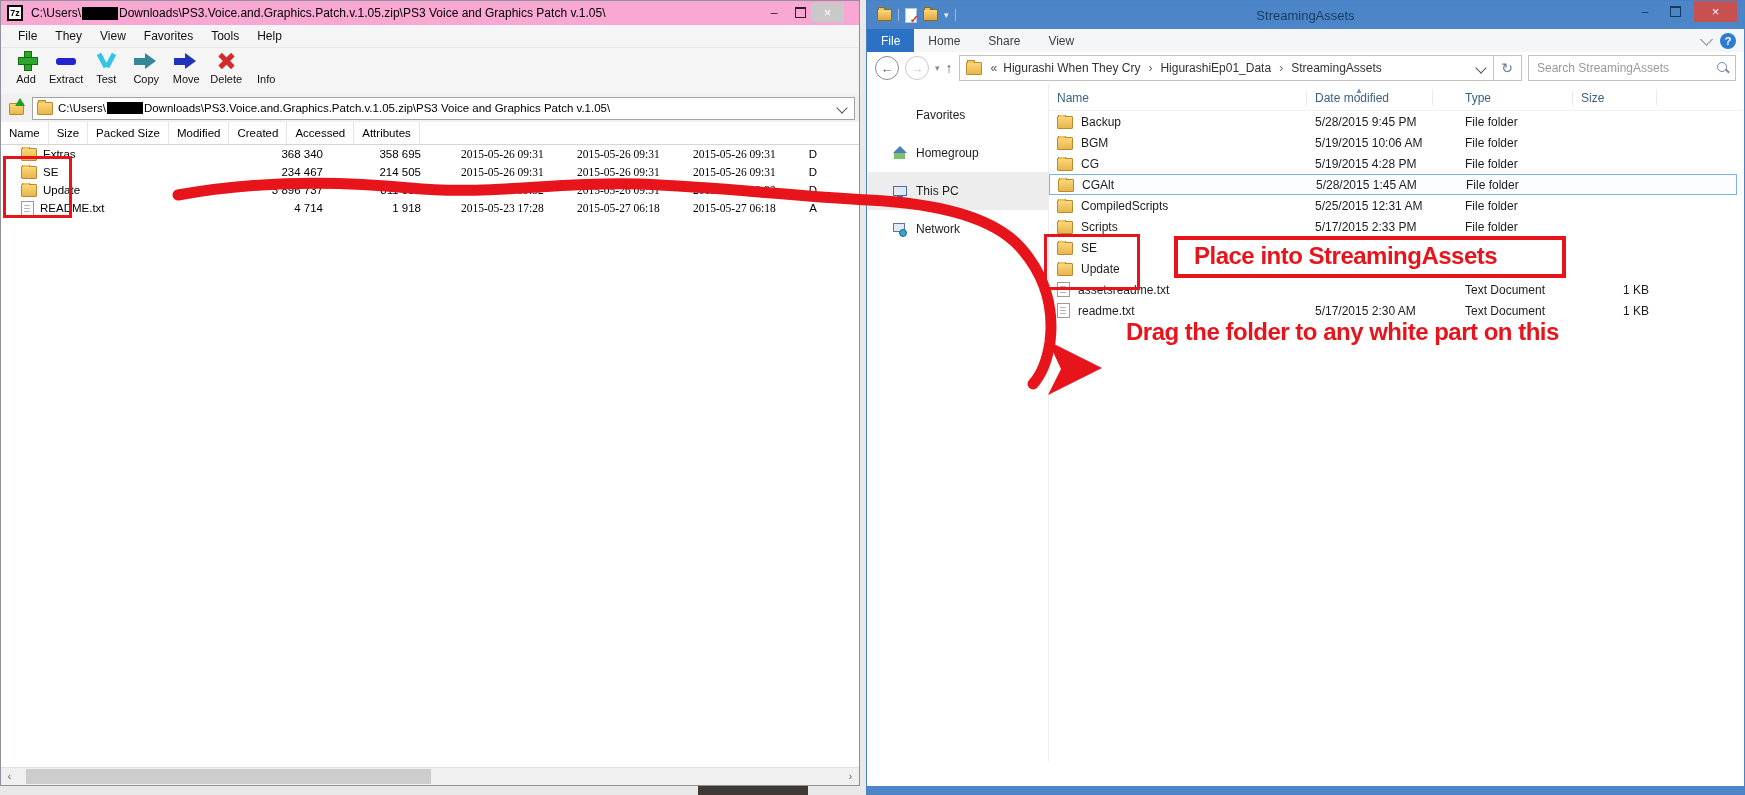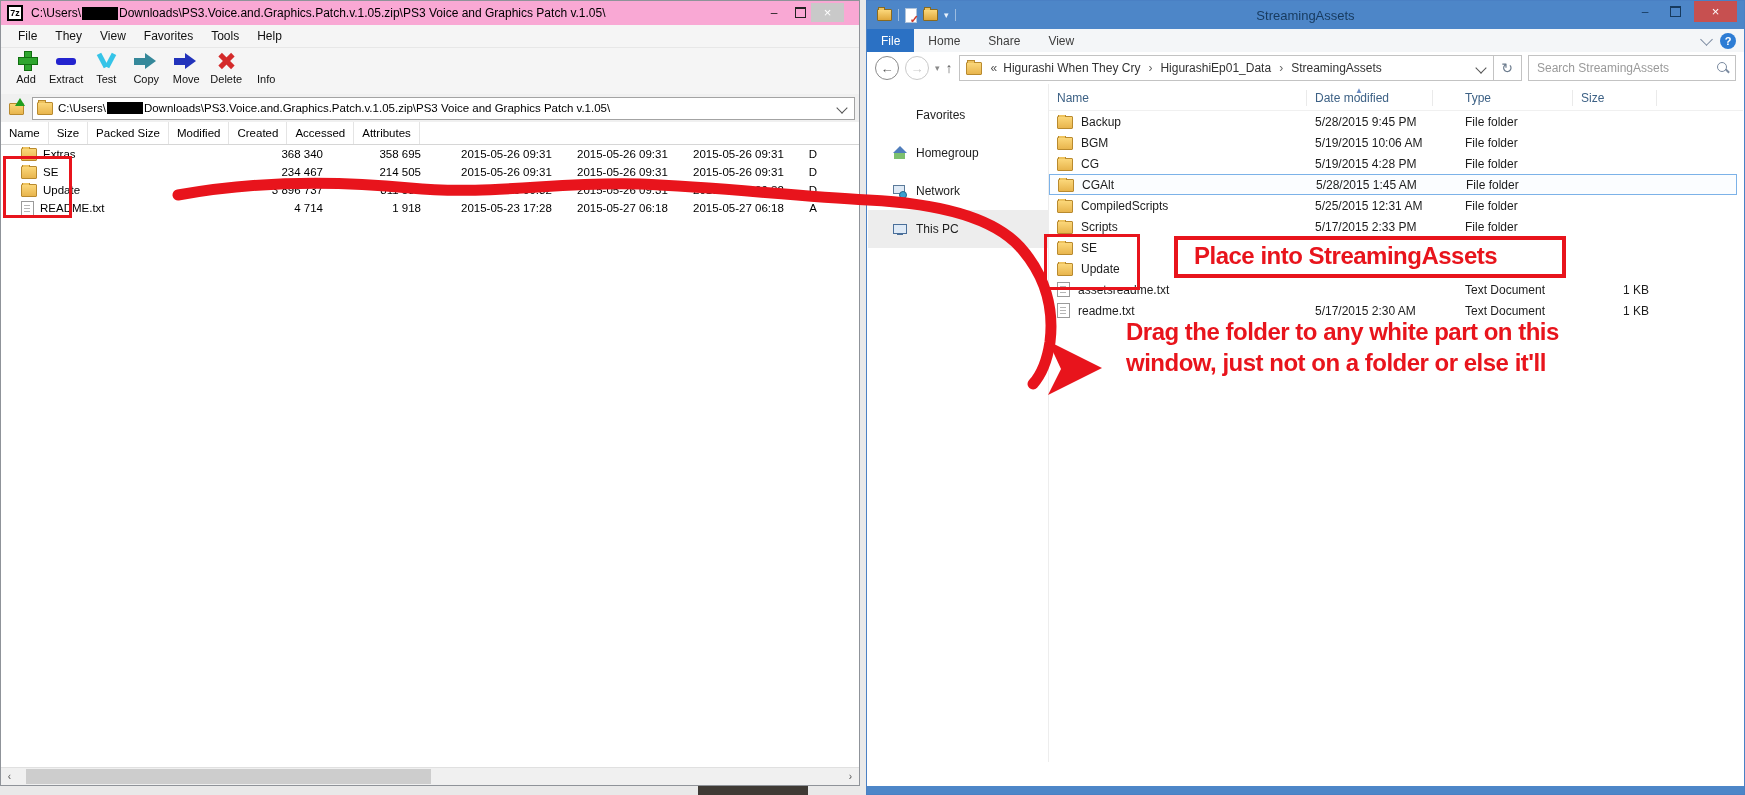--- a/index.html
+++ b/index.html
@@ -43,21 +43,21 @@
   .chev{width:7px;height:7px;border-right:1.5px solid #555;border-bottom:1.5px solid #555;transform:rotate(45deg);display:inline-block;margin-left:auto;margin-right:4px;flex:0 0 auto;}
   .minifold{width:14px;height:11px;background:linear-gradient(#fbd77a,#e8b54d);border:1px solid #b98a2e;border-radius:1px;position:relative;margin-right:5px;flex:0 0 auto;}
   .minifold::before{content:"";position:absolute;top:-3px;left:0;width:6px;height:2px;background:#eec35e;border:1px solid #b98a2e;border-bottom:none;}
   
   .zip-head{height:22px;background:#fff;display:flex;font-size:11.5px;color:#000;border-bottom:1px solid #d6d6d6;flex:0 0 auto;align-items:center;}
   .zip-head .hc{border-right:1px solid #e4e4e4;height:100%;display:flex;align-items:center;padding:0 8px;box-sizing:border-box;}
   .zr{height:18px;display:flex;align-items:center;font-size:11.5px;color:#000;background:#fff;flex:0 0 auto;}
   .zc{padding:0 20px;box-sizing:border-box;display:flex;align-items:center;overflow:hidden;white-space:nowrap;}
   .w-name{width:250px;} .w-size{width:92px;justify-content:flex-end;text-align:right;}
   .w-pack{width:98px;justify-content:flex-end;text-align:right;}
-  .w-mod,.w-cre,.w-acc{width:116px;} .w-att{width:66px;justify-content:flex-end;padding-right:38px;}
+  .w-mod,.w-cre,.w-acc{width:116px;font-family:Liberation Serif, serif;} .w-att{width:66px;justify-content:flex-end;padding-right:38px;}
   .icon{display:inline-block;position:relative;margin-right:6px;flex:0 0 auto;}
   .icon[data-icon="folder"]{width:14px;height:11px;background:linear-gradient(#fbd77a,#e8b54d);border:1px solid #b98a2e;border-radius:1px;margin-top:1px;}
   .icon[data-icon="folder"]::before{content:"";position:absolute;top:-3px;left:0;width:6px;height:2px;background:#eec35e;border:1px solid #b98a2e;border-bottom:none;}
   .icon[data-icon="file"]{width:11px;height:13px;background:#fff;border:1px solid #9a9a9a;}
   .icon[data-icon="file"]::before{content:"";position:absolute;left:2px;top:3px;width:6px;height:1px;background:#b5b5b5;box-shadow:0 3px 0 #b5b5b5,0 6px 0 #b5b5b5;}
   .zip-fill{flex:1;background:#fff;}
   .zip-hscroll{height:17px;background:#f0f0f0;position:relative;flex:0 0 auto;border-top:1px solid #e0e0e0;}
   .sbtn{position:absolute;top:0;width:17px;height:17px;display:flex;align-items:center;justify-content:center;color:#555;font-size:10px;}
   .sthumb{position:absolute;left:25px;top:1px;width:405px;height:15px;background:#cdcdcd;}
   .zip-status{height:22px;background:#f0f0f0;border-top:1px solid #d7d7d7;display:flex;align-items:center;font-size:11.5px;color:#111;padding-left:8px;position:relative;flex:0 0 auto;}
@@ -382,35 +382,35 @@
           </div>
 
           <div class="sbi">
             <span class="sbic" data-icon="house">
               <b></b>
               <i></i>
             </span>
             <span>Homegroup</span>
           </div>
 
+          <div class="sbi" data-hl="1">
+            <span class="sbic" data-icon="monitor">
+              <b></b>
+              <i></i>
+            </span>
+            <span>This PC</span>
+          </div>
+
           <div class="sbi">
             <span class="sbic" data-icon="network">
               <b></b>
               <i></i>
             </span>
             <span>Network</span>
           </div>
-
-          <div class="sbi" data-hl="1">
-            <span class="sbic" data-icon="monitor">
-              <b></b>
-              <i></i>
-            </span>
-            <span>This PC</span>
-          </div>
         </div>
       <div class="exp-list">
         <span class="sortcaret">▲</span>
         <div class="exp-head">
           <span class="hc ew-name">Name</span>
           <span class="hc ew-date">Date modified</span>
           <span class="hc ew-type">Type</span>
           <span class="hc ew-size">Size</span>
         </div>
         <div>
@@ -528,17 +528,16 @@
 
   <div class="annbox" style="left:3px;top:156px;width:63px;height:56px;"></div>
   <div class="annbox" style="left:1044px;top:234px;width:90px;height:50px;"></div>
 
   <div class="ann-place">
     <div>Place into StreamingAssets</div>
   </div>
 
   <div class="ann-drag">
     <div>Drag the folder to any white part on this</div>
-    <div>window, just not on a folder or else it'll</div>
   </div>
 
   <div class="sliver"></div>
 </div>
 
 </body></html>

